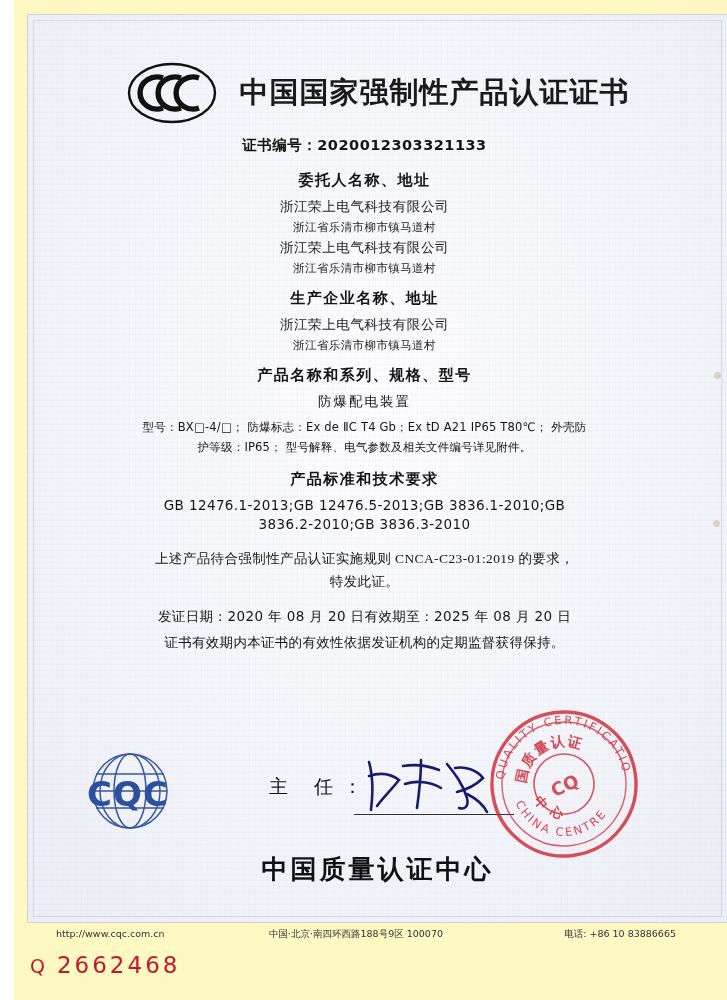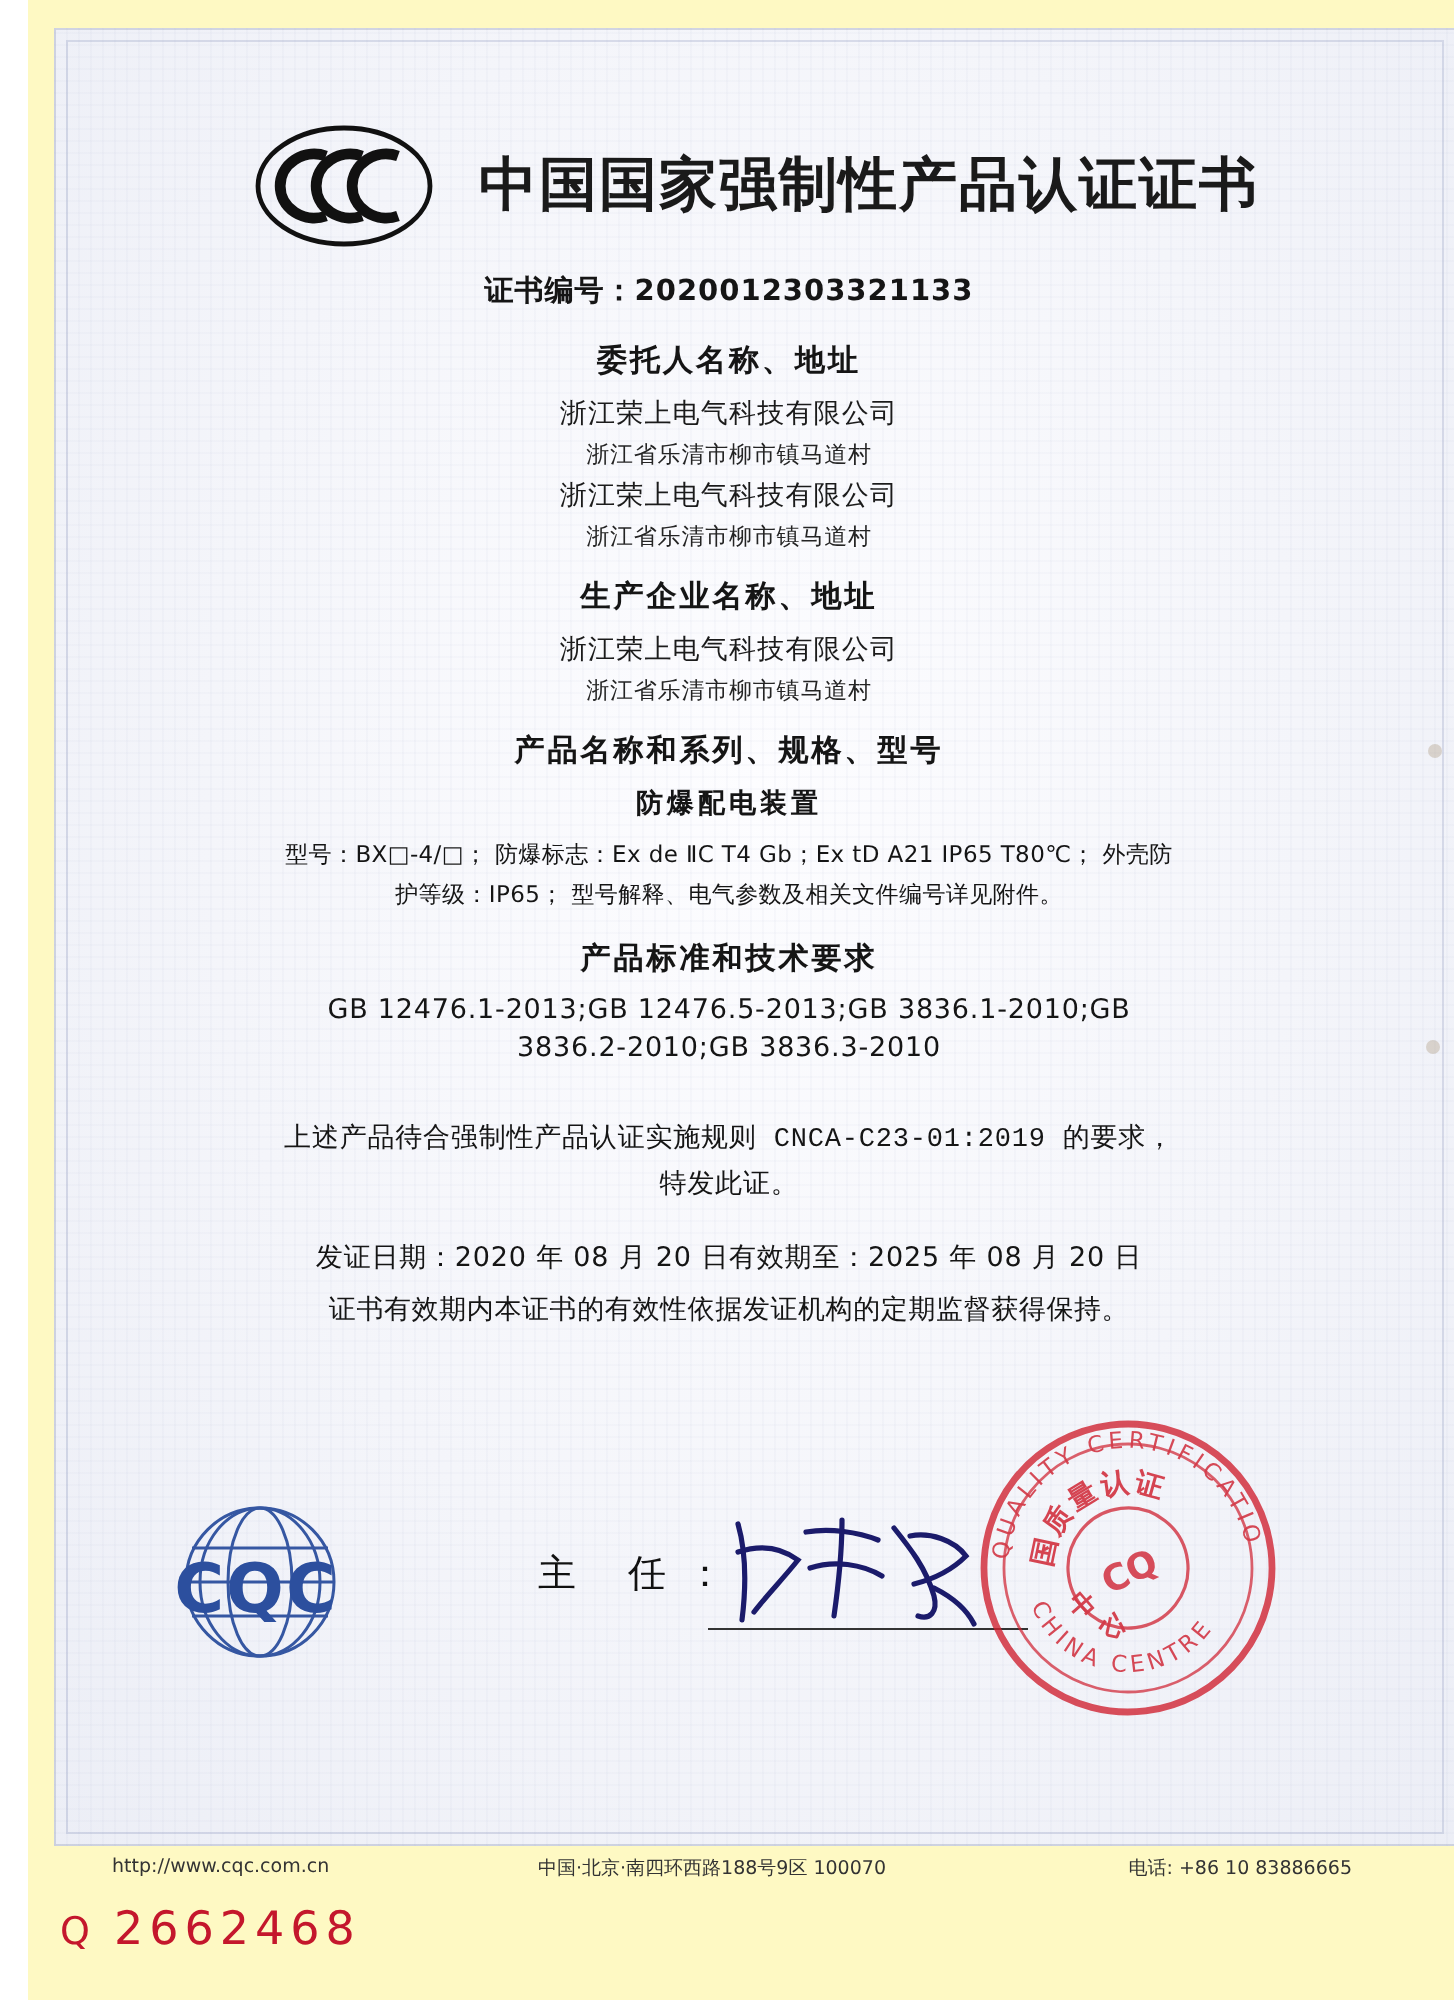--- a/index.html
+++ b/index.html
@@ -104,44 +104,44 @@
     margin: 4px 0;
     color: #1b1b1b;
   }
   .sect-line.small {
     font-size: 11.5px;
     letter-spacing: 0.4px;
     color: #242424;
   }
   .prod-name {
     font-family: "DejaVu Sans", sans-serif;
-    font-weight: bold;
+    font-weight: normal;
     font-size: 13.5px;
     letter-spacing: 2px;
     margin: 6px 0 6px;
   }
   .spec-block {
     font-family: "DejaVu Sans", sans-serif;
     font-size: 11.5px;
     line-height: 1.75;
     letter-spacing: 0.2px;
     padding: 0 8px;
     text-align: center;
   }
   .std-line {
     font-family: "DejaVu Sans", sans-serif;
     font-size: 13.5px;
     letter-spacing: 0.4px;
     margin: 3px 0;
   }
   .statement {
-    font-family: Liberation Mono, monospace;
+    font-family: Liberation Serif, serif;
     font-size: 13.5px;
     letter-spacing: 0.4px;
-    margin-top: 28px;
+    margin-top: 16px;
     line-height: 1.7;
   }
   .dates {
     font-family: "DejaVu Sans", sans-serif;
     font-size: 13.5px;
     letter-spacing: 0.4px;
     margin-top: 14px;
   }
   .validity {
     font-family: "DejaVu Sans", sans-serif;
@@ -363,20 +363,21 @@
       <text font-family="DejaVu Sans, sans-serif" font-size="14" font-weight="bold" fill="#cf2130" letter-spacing="1.5" opacity="0.95">
         <textPath href="#arcInner" startOffset="4%">国质量认证</textPath>
       </text>
       <text font-family="DejaVu Sans, sans-serif" font-size="13" font-weight="bold" fill="#cf2130" letter-spacing="2" opacity="0.95">
         <textPath href="#arcInnerBot" startOffset="12%">中       心</textPath>
       </text>
       <text x="78" y="86" font-family="DejaVu Sans, sans-serif" font-size="18" font-weight="bold" fill="#cf2130" text-anchor="middle" opacity="0.9" transform="rotate(-18 78 78)">CQ</text>
     </svg>
   </div>
 
+  <div class="org-name" style="left:13px;">中国质量认证中心</div>
 
   <div class="footer">
     <div class="url">http://www.cqc.com.cn</div>
     <div class="addr">中国·北京·南四环西路188号9区 100070</div>
     <div class="tel">电话: +86 10 83886665</div>
   </div>
 
   <div class="serial">
     <span class="q">Q</span>
     <span class="num">2662468</span>

